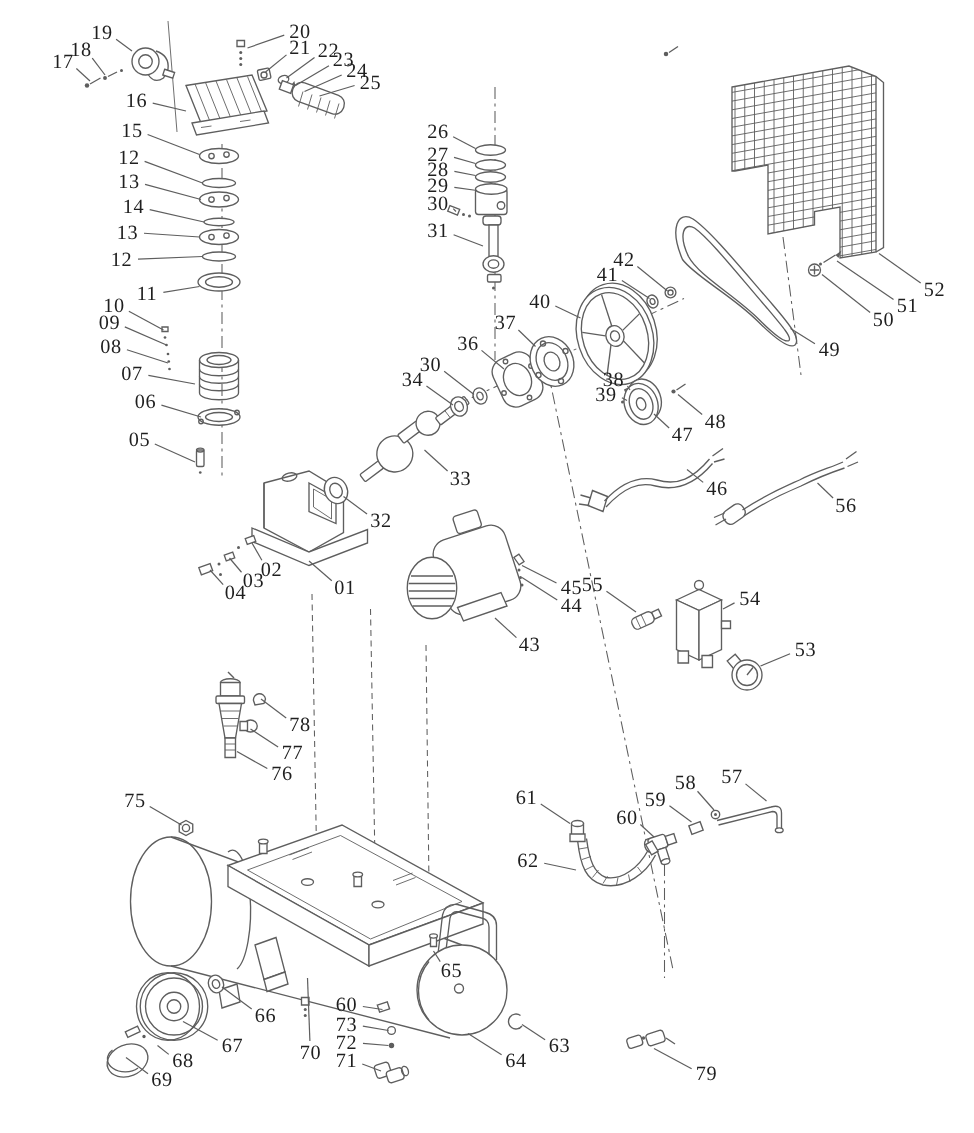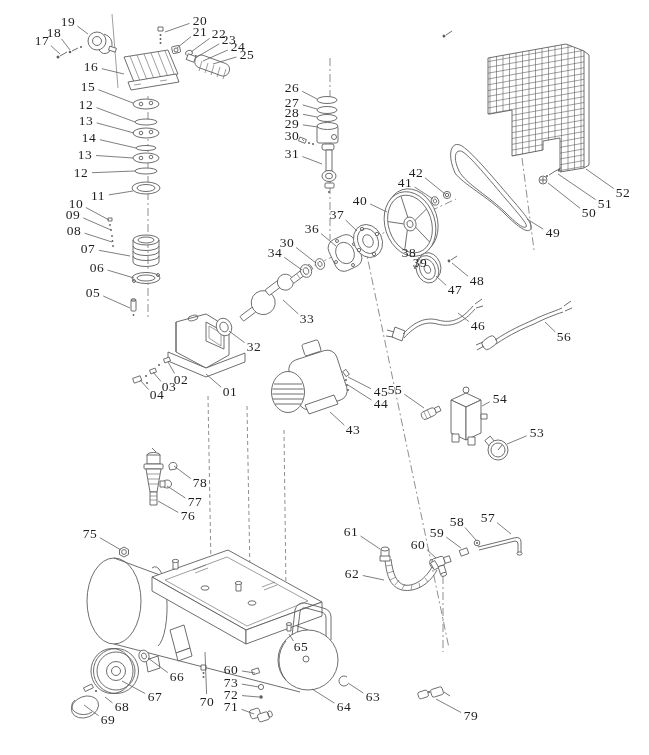--- a/index.html
+++ b/index.html
@@ -652,21 +652,21 @@
       <div class="part-label" style="left: 292px; top: 124px;">29</div>
       <div class="part-label" style="left: 292px; top: 136px;">30</div>
       <div class="part-label" style="left: 292px; top: 154px;">31</div>
       <div class="part-label" style="left: 254px; top: 347px;">32</div>
       <div class="part-label" style="left: 307px; top: 319px;">33</div>
       <div class="part-label" style="left: 275px; top: 253px;">34</div>
       <div class="part-label" style="left: 287px; top: 243px;">30</div>
       <div class="part-label" style="left: 312px; top: 229px;">36</div>
       <div class="part-label" style="left: 337px; top: 215px;">37</div>
       <div class="part-label" style="left: 409px; top: 253px;">38</div>
-      <div class="part-label" style="left: 404px; top: 263px; margin-left: 16px;">39</div>
+      <div class="part-label" style="left: 404px; top: 263px;">39</div>
       <div class="part-label" style="left: 360px; top: 201px;">40</div>
       <div class="part-label" style="left: 405px; top: 183px;">41</div>
       <div class="part-label" style="left: 416px; top: 173px;">42</div>
       <div class="part-label" style="left: 353px; top: 430px;">43</div>
       <div class="part-label" style="left: 381px; top: 404px;">44</div>
       <div class="part-label" style="left: 381px; top: 392px;">45</div>
       <div class="part-label" style="left: 478px; top: 326px;">46</div>
       <div class="part-label" style="left: 455px; top: 290px;">47</div>
       <div class="part-label" style="left: 477px; top: 281px;">48</div>
       <div class="part-label" style="left: 553px; top: 233px;">49</div>

